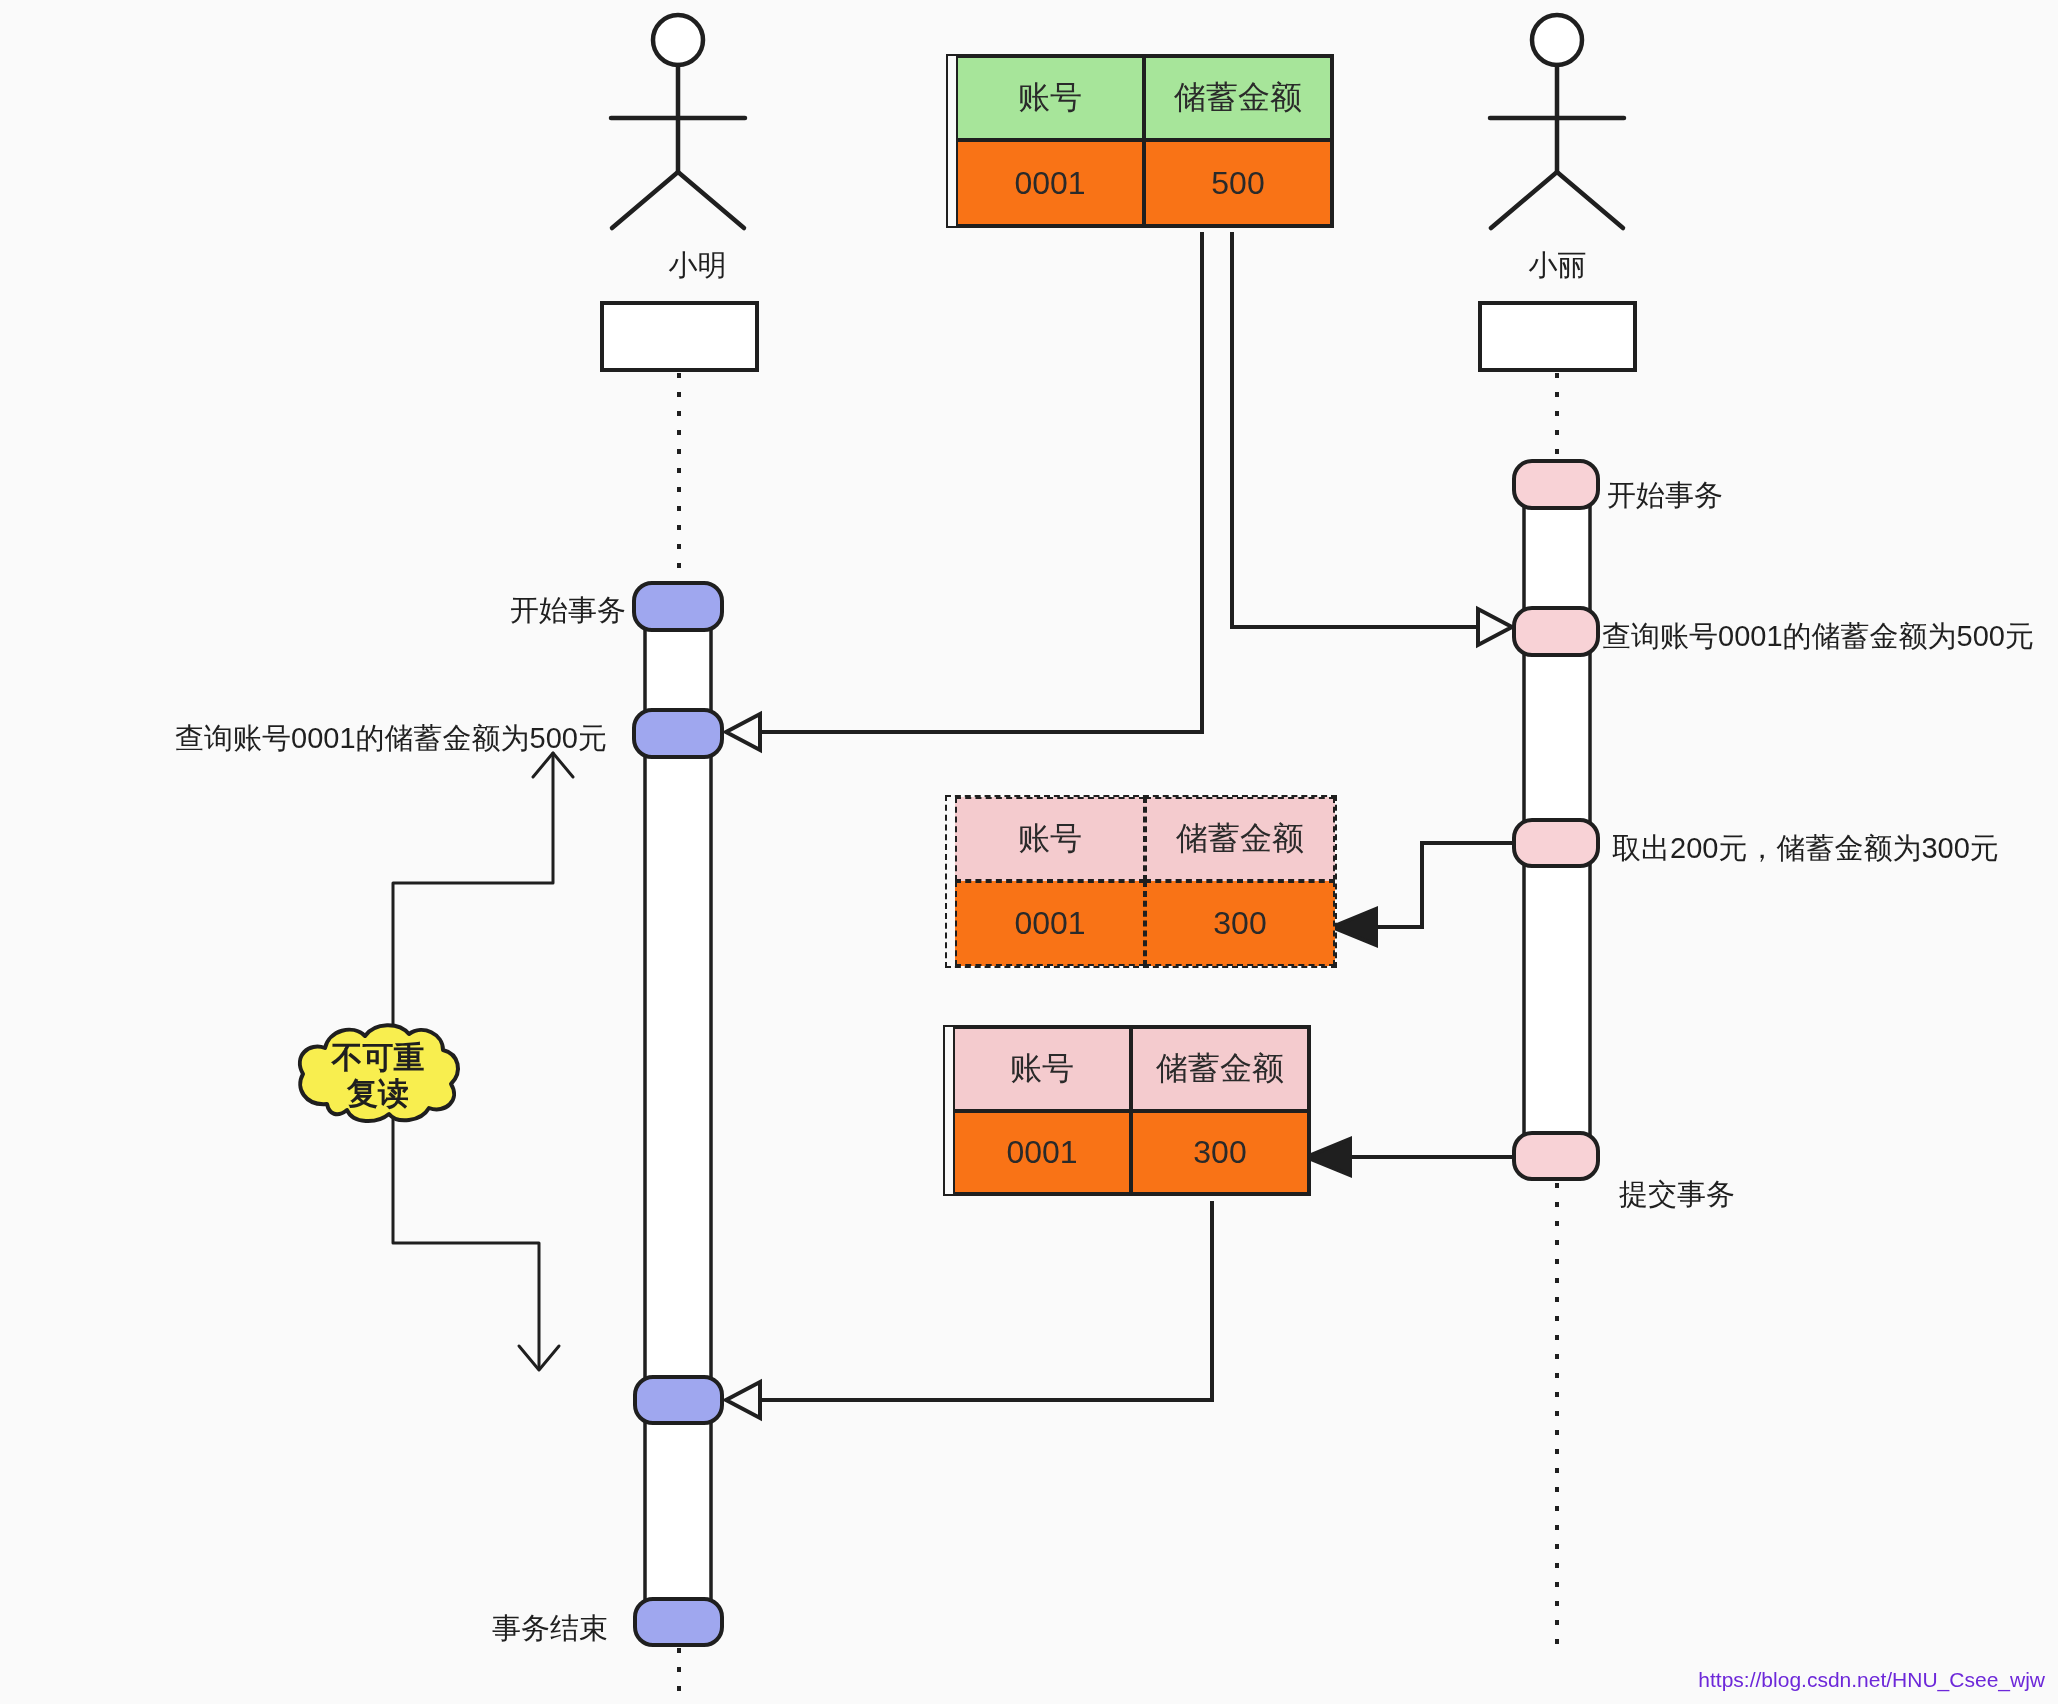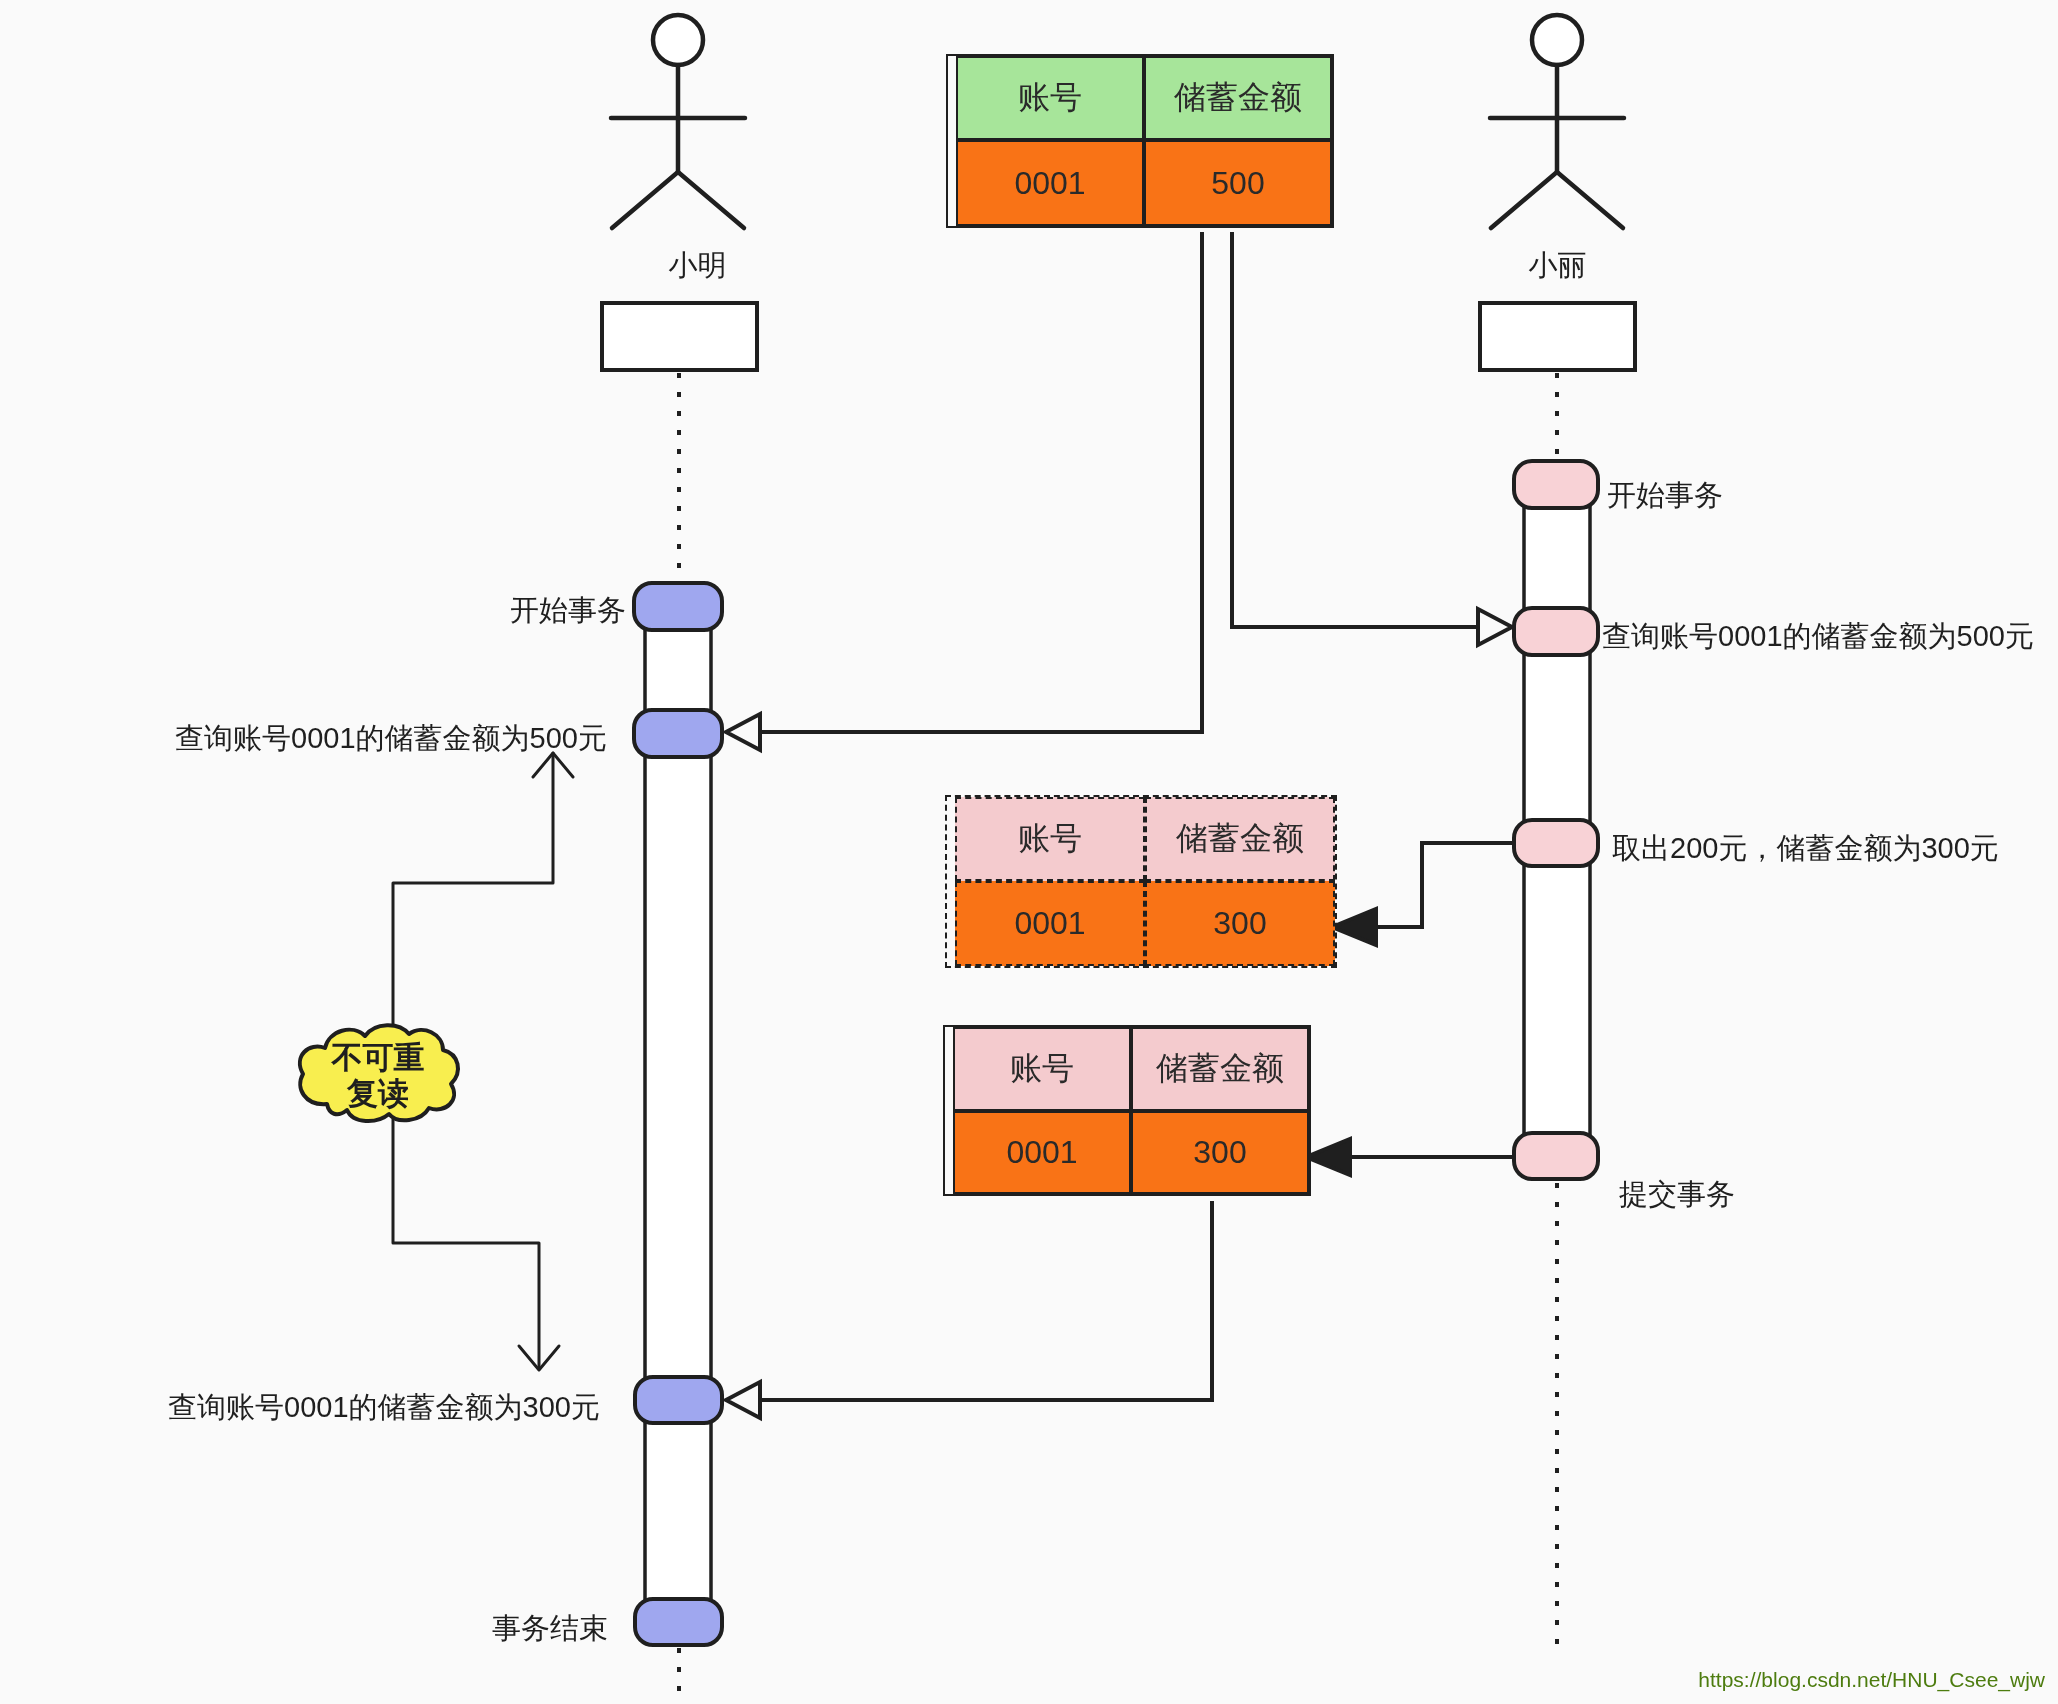--- a/index.html
+++ b/index.html
@@ -12,21 +12,21 @@
   .cloud-text{white-space:pre-line;text-align:center;font-size:31px;font-weight:600;line-height:36px;width:170px;}
   .actor-name{width:155px;text-align:center;}
   .dtable{position:absolute;z-index:2;display:grid;grid-template-columns:1fr 1fr;padding-left:8px;}
   .cell{border:2px solid #1f1f1f;display:flex;align-items:center;justify-content:center;
         font-size:32px;color:#2a2a2a;background:#f97316;}
   .solid-t{border:2px solid #1f1f1f;}
   .dash-t{border:2px dashed #1f1f1f;}
   .dash-t .cell{border-style:dashed;}
   .green-h{background:#a7e59a;}
   .pink-h{background:#f4cbce;}
-  .watermark{position:absolute;z-index:3;font-size:21px;color:#4d7c0f;text-align:right;}
+  .watermark{position:absolute;z-index:3;font-size:21px;color:#6d28d9;text-align:right;}
 </style>
 </head>
 <body>
 
 <div class="stage">
 
   <svg width="2058" height="1704" viewBox="0 0 2058 1704">
 
     <g stroke="#1f1f1f" stroke-width="4.5" fill="none" stroke-linecap="round">
       <circle cx="678" cy="40" r="25" fill="#ffffff"></circle>
@@ -110,21 +110,20 @@
                C 168,78 152,92 136,86 C 128,100 104,102 96,92 C 84,102 60,102 54,88
                C 44,96 36,92 34,82 Z" fill="#f8ee4f" stroke="#1f1f1f" stroke-width="4" stroke-linejoin="round"></path>
     </g>
   </svg>
 
   <div class="lbl actor-name" style="left:620px;top:249px;">小明</div>
   <div class="lbl actor-name" style="left:1480px;top:249px;">小丽</div>
 
   <div class="lbl r-align" style="right:1432px;top:594px;">开始事务</div>
   <div class="lbl r-align" style="right:1451px;top:722px;">查询账号0001的储蓄金额为500元</div>
-  <div class="lbl r-align" style="right:1458px;top:1391px;">查询账号0001的储蓄金额为300元</div>
   <div class="lbl r-align" style="right:1450px;top:1612px;">事务结束</div>
 
   <div class="lbl" style="left:1607px;top:479px;">开始事务</div>
   <div class="lbl" style="left:1602px;top:620px;">查询账号0001的储蓄金额为500元</div>
   <div class="lbl" style="left:1612px;top:832px;">取出200元，储蓄金额为300元</div>
   <div class="lbl" style="left:1619px;top:1148px;margin-top:30px;">提交事务</div>
 
   <div class="dtable solid-t" style="left:946px;top:54px;width:376px;grid-template-rows:84px 86px;">
     <div class="cell green-h">账号</div>
     <div class="cell green-h">储蓄金额</div>

